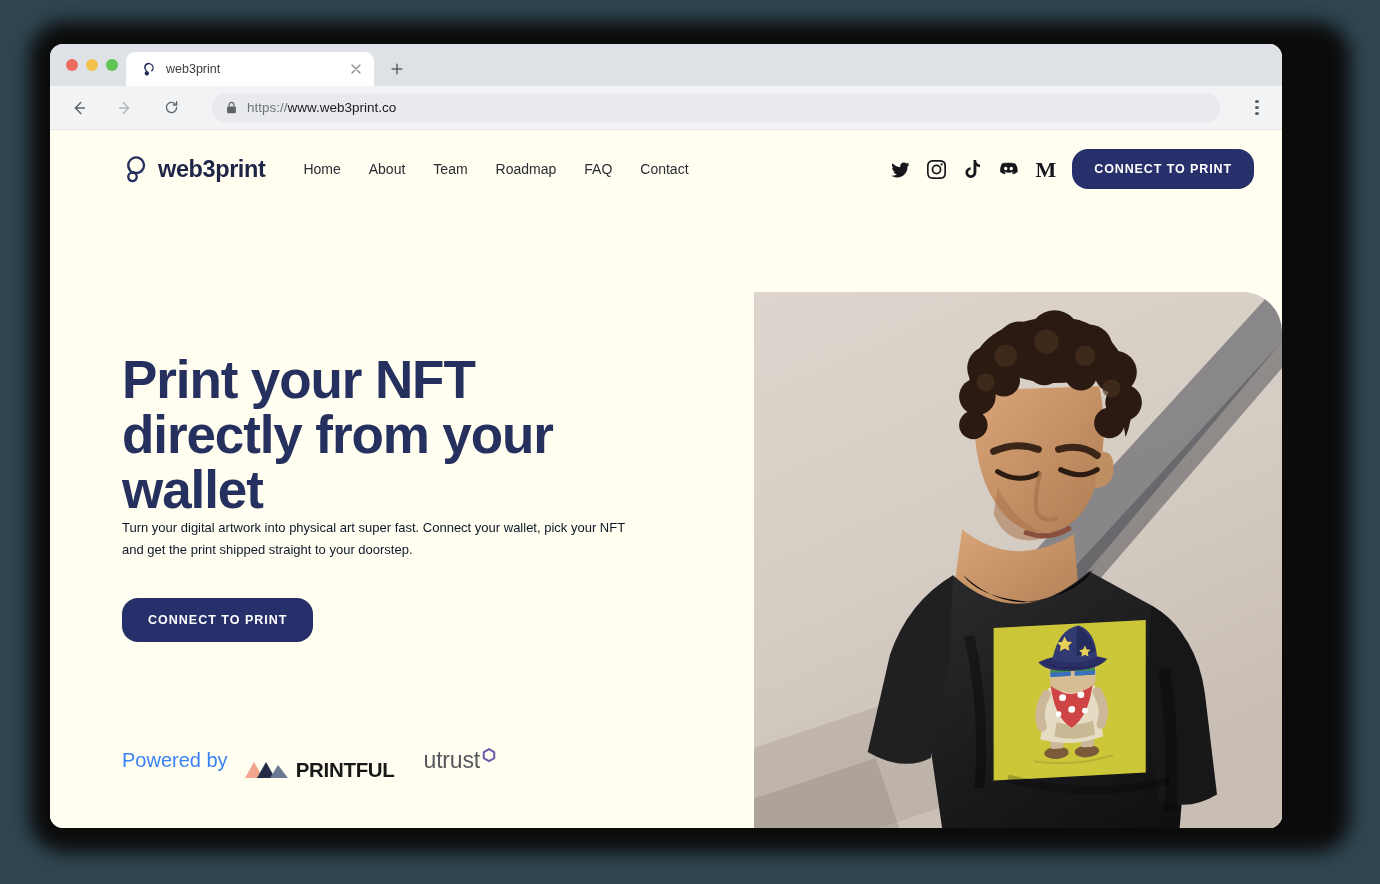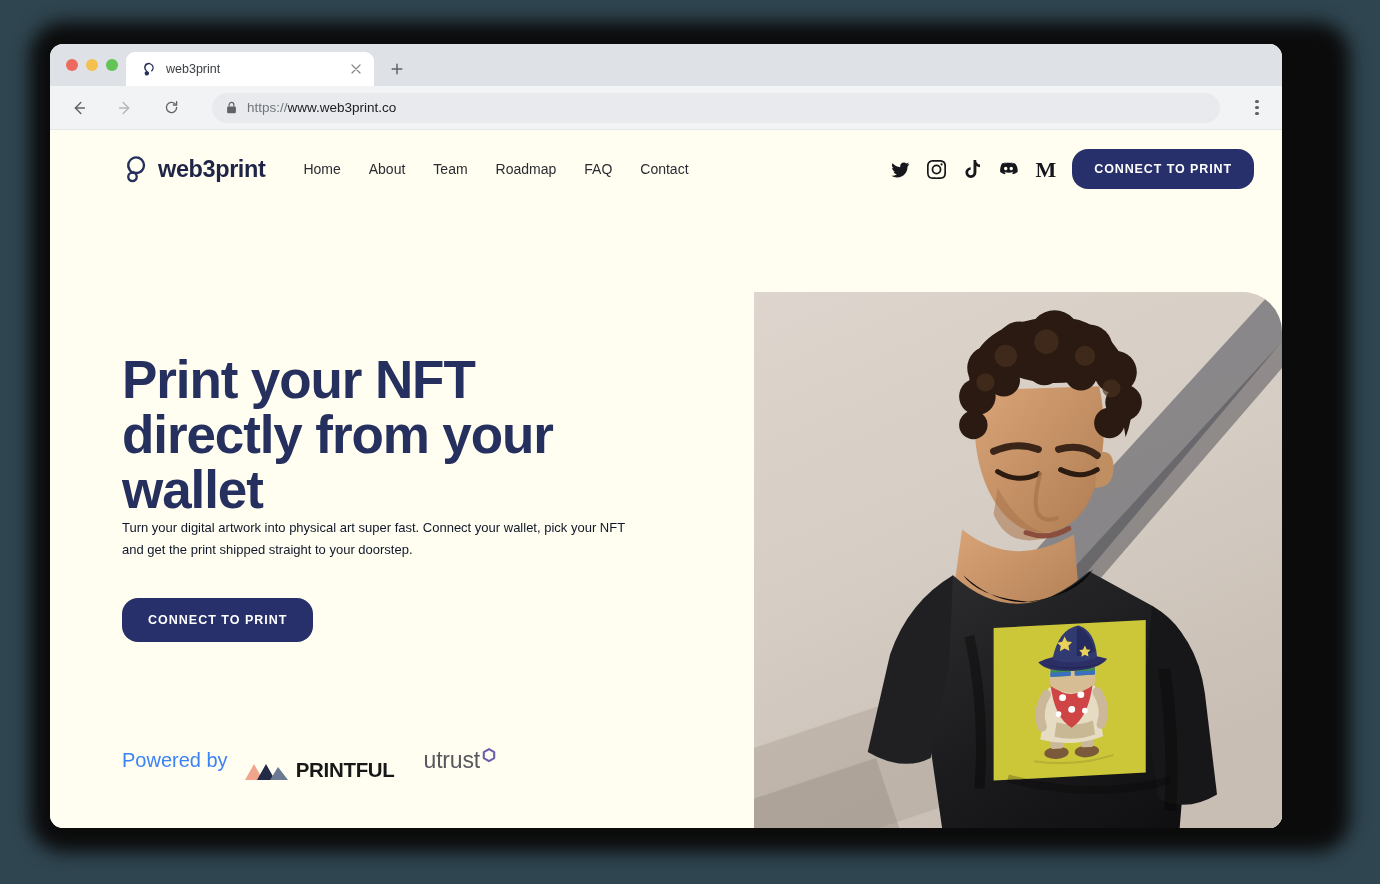--- a/index.html
+++ b/index.html
@@ -150,21 +150,21 @@
     max-width: 510px;
   }
   .btn-hero { margin-top: 38px; padding: 0 26px; height: 44px; letter-spacing: 1px; }
 
   .powered {
     position: absolute;
     left: 72px; bottom: 46px;
     display: flex; align-items: center; gap: 16px;
   }
   .powered-label { font-size: 20px; color: #3b82f6; }
-  .printful { display: flex; align-items: flex-end; gap: 6px; margin-top: 19px; }
+  .printful { display: flex; align-items: center; gap: 6px; margin-top: 19px; }
   .printful-mark { display: block; }
   .printful-word { font-size: 20.5px; font-weight: bold; color: #181818; letter-spacing: -0.3px; }
   .utrust { display: flex; align-items: flex-start; margin-left: 13px; }
   .utrust-word { font-size: 23px; color: #58585e; letter-spacing: -0.2px; }
   .utrust-mark { margin-left: 2px; margin-top: 1px; display: block; }
 
   
   .hero-photo {
     flex: 1;
     margin-top: 84px;

